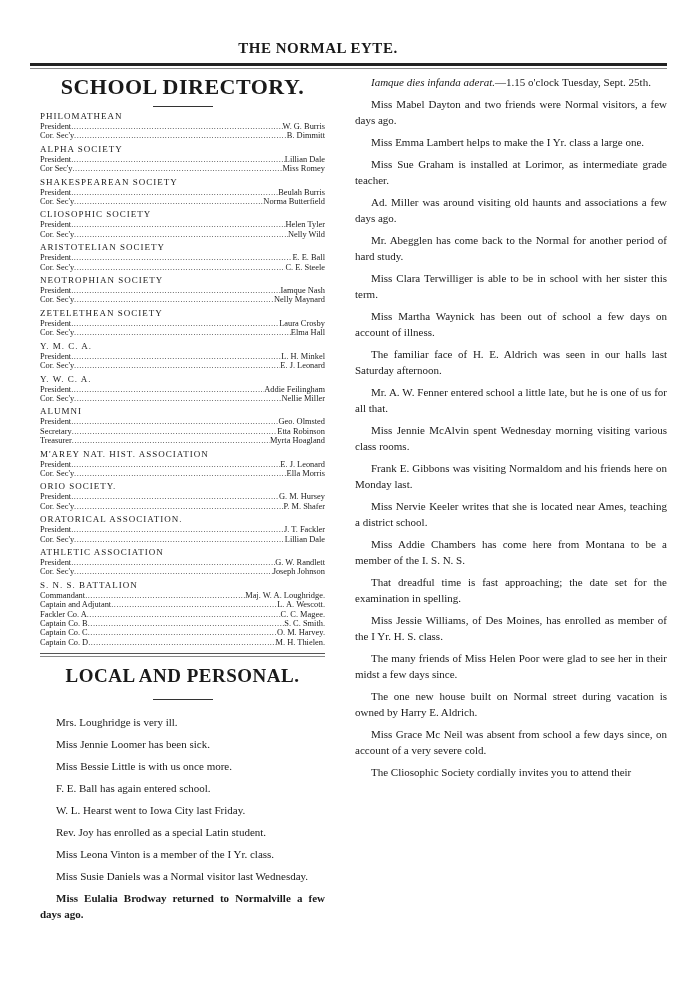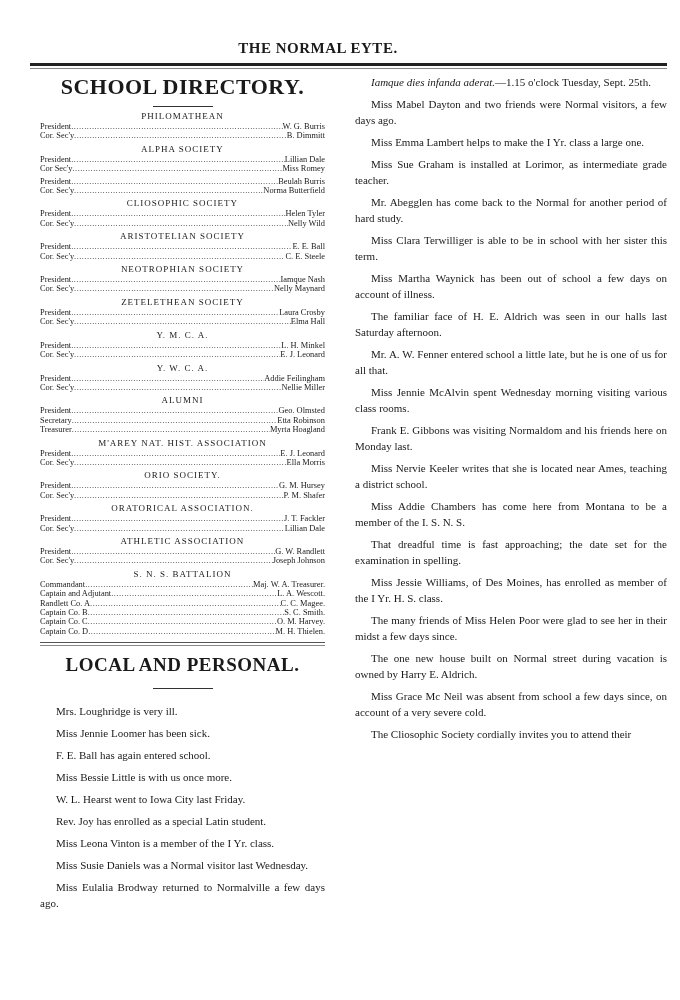--- a/index.html
+++ b/index.html
@@ -5,21 +5,21 @@
   html, body { margin:0; padding:0; background:#fff; }
   body { width:680px; height:1000px; position:relative; overflow:hidden; color:#1a1a1a; font-family:"Liberation Serif","DejaVu Serif",serif; }
   .running-head { position:absolute; top:40px; left:0; width:636px; text-align:center; font-size:15px; font-weight:bold; letter-spacing:0.5px; }
   .head-rule { position:absolute; top:63px; left:30px; width:637px; height:3px; background:#222; }
   .head-rule2 { position:absolute; top:68px; left:30px; width:637px; height:1px; background:#888; }
   .col-left { position:absolute; top:74px; left:40px; width:285px; }
   .col-right { position:absolute; top:74px; left:355px; width:312px; }
   .sec-title { text-align:center; font-size:22px; font-weight:bold; margin:0; letter-spacing:0.5px; }
   .short-rule { width:60px; height:1px; background:#333; margin:6px auto 4px auto; }
   .society { margin-bottom:3px; }
-  .soc-name { text-align:center; font-size:9px; letter-spacing:1px; margin:2px 0 1px 0; }
+  .soc-name { font-size:9px; letter-spacing:1px; margin:2px 0 1px 0; }
   .row { display:flex; font-size:8.4px; line-height:9.4px; white-space:nowrap; overflow:hidden; }
   .row .role { flex:0 0 auto; }
   .row .dots { flex:1 1 auto; overflow:hidden; }
   .row .dots::before { content:"................................................................................................................................................"; letter-spacing:0.5px; }
   .row .name { flex:0 0 auto; }
   .divider { height:1px; background:#555; margin:6px 0 2px 0; }
   .divider2 { height:1px; background:#888; margin:0 0 8px 0; }
   .lp-title { text-align:center; font-size:19px; font-weight:bold; margin:4px 0 0 0; letter-spacing:0.5px; }
   p.item { font-size:11px; line-height:16px; margin:0 0 6px 0; text-indent:16px; text-align:justify; }
   .col-left p.item { margin-left:-12px; }
@@ -56,20 +56,21 @@
           <span class="dots"></span>
           <span class="name">Lillian Dale</span>
         </div>
         <div class="row">
           <span class="role">Cor Sec'y</span>
           <span class="dots"></span>
           <span class="name">Miss Romey</span>
         </div>
       </div>
       <div class="society">
+        <div class="soc-name">SHAKESPEAREAN SOCIETY</div>
         <div class="row">
           <span class="role">President</span>
           <span class="dots"></span>
           <span class="name">Beulah Burris</span>
         </div>
         <div class="row">
           <span class="role">Cor. Sec'y</span>
           <span class="dots"></span>
           <span class="name">Norma Butterfield</span>
         </div>
@@ -220,29 +221,29 @@
           <span class="role">Cor. Sec'y</span>
           <span class="dots"></span>
           <span class="name">Joseph Johnson</span>
         </div>
       </div>
       <div class="society">
         <div class="soc-name">S. N. S. BATTALION</div>
         <div class="row">
           <span class="role">Commandant</span>
           <span class="dots"></span>
-          <span class="name">Maj. W. A. Treasurer.</span>
+          <span class="name">Maj. W. A. Loughridge.</span>
         </div>
         <div class="row">
           <span class="role">Captain and Adjutant</span>
           <span class="dots"></span>
           <span class="name">L. A. Wescott.</span>
         </div>
         <div class="row">
-          <span class="role">Randlett Co. A</span>
+          <span class="role">Fackler Co. A</span>
           <span class="dots"></span>
           <span class="name">C. C. Magee.</span>
         </div>
         <div class="row">
           <span class="role">Captain Co. B</span>
           <span class="dots"></span>
           <span class="name">S. C. Smith.</span>
         </div>
         <div class="row">
           <span class="role">Captain Co. C</span>
@@ -256,36 +257,37 @@
         </div>
       </div>
     </div>
   <div class="divider"></div>
   <div class="divider2"></div>
   <h2 class="lp-title">LOCAL AND PERSONAL.</h2>
   <div class="short-rule" style="margin:12px auto 14px auto;"></div>
   <div id="left-items" style="padding-left:12px;">
       <p class="item" style="margin-left: -12px;">Mrs. Loughridge is very ill.</p>
       <p class="item" style="margin-left: -12px;">Miss Jennie Loomer has been sick.</p>
+      <p class="item" style="margin-left: -12px;">Miss Bessie Little is with us once more.</p>
       <p class="item" style="margin-left: -12px;">F. E. Ball has again entered school.</p>
-      <p class="item" style="margin-left: -12px;">Miss Bessie Little is with us once more.</p>
       <p class="item" style="margin-left: -12px;">W. L. Hearst went to Iowa City last Friday.</p>
       <p class="item" style="margin-left: -12px;">Rev. Joy has enrolled as a special Latin student.</p>
       <p class="item" style="margin-left: -12px;">Miss Leona Vinton is a member of the I Yr. class.</p>
       <p class="item" style="margin-left: -12px;">Miss Susie Daniels was a Normal visitor last Wednesday.</p>
-      <p class="item" style="margin-left: -12px;">Miss Eulalia Brodway returned to Normalville a few days ago.</p>
+      <p class="item" style="margin-left: -12px; font-weight: bold;">Miss Eulalia Brodway returned to Normalville a few days ago.</p>
     </div>
 </div>
 
 <div class="col-right">
   <p class="item"><span class="it">Iamque dies infanda aderat.</span><span>—1.15 o'clock Tuesday, Sept. 25th.</span></p>
   <div id="right-items">
       <p class="item">Miss Mabel Dayton and two friends were Normal visitors, a few days ago.</p>
       <p class="item">Miss Emma Lambert helps to make the I Yr. class a large one.</p>
       <p class="item">Miss Sue Graham is installed at Lorimor, as intermediate grade teacher.</p>
+      <p class="item">Ad. Miller was around visiting old haunts and associations a few days ago.</p>
       <p class="item">Mr. Abegglen has come back to the Normal for another period of hard study.</p>
       <p class="item">Miss Clara Terwilliger is able to be in school with her sister this term.</p>
       <p class="item">Miss Martha Waynick has been out of school a few days on account of illness.</p>
       <p class="item">The familiar face of H. E. Aldrich was seen in our halls last Saturday afternoon.</p>
       <p class="item">Mr. A. W. Fenner entered school a little late, but he is one of us for all that.</p>
       <p class="item">Miss Jennie McAlvin spent Wednesday morning visiting various class rooms.</p>
       <p class="item">Frank E. Gibbons was visiting Normaldom and his friends here on Monday last.</p>
       <p class="item">Miss Nervie Keeler writes that she is located near Ames, teaching a district school.</p>
       <p class="item">Miss Addie Chambers has come here from Montana to be a member of the I. S. N. S.</p>
       <p class="item">That dreadful time is fast approaching; the date set for the examination in spelling.</p>

